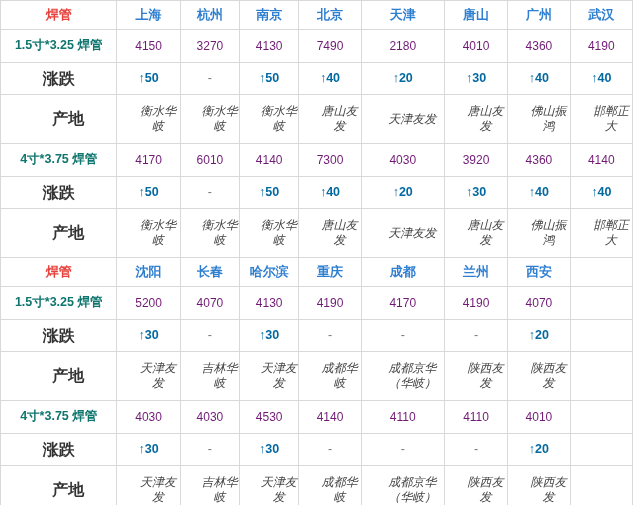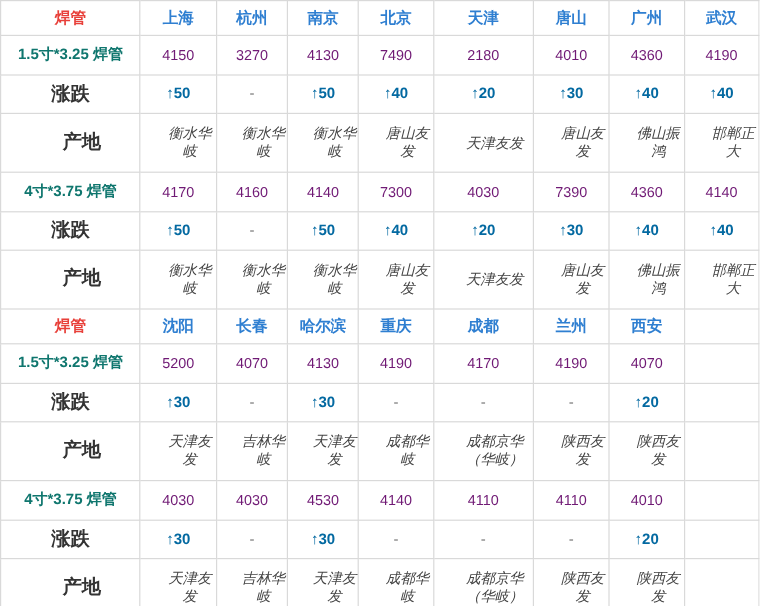--- a/index.html
+++ b/index.html
@@ -145,25 +145,25 @@
       <td class="origin">唐山友发</td>
       <td class="origin">天津友发</td>
       <td class="origin">唐山友发</td>
       <td class="origin">佛山振鸿</td>
       <td class="origin">邯郸正大</td>
     </tr>
 
     <tr class="h-price">
       <td class="spec">4寸*3.75 焊管</td>
       <td class="value">4170</td>
-      <td class="value">4160</td>
+      <td class="value">6010</td>
       <td class="value">4140</td>
       <td class="value">7300</td>
       <td class="value">4030</td>
-      <td class="value">7390</td>
+      <td class="value">3920</td>
       <td class="value">4360</td>
       <td class="value">4140</td>
     </tr>
 
     <tr class="h-chg">
       <td class="rowlabel">涨跌</td>
       <td class="up">↑50</td>
       <td class="flat">-</td>
       <td class="up">↑50</td>
       <td class="up">↑40</td>

